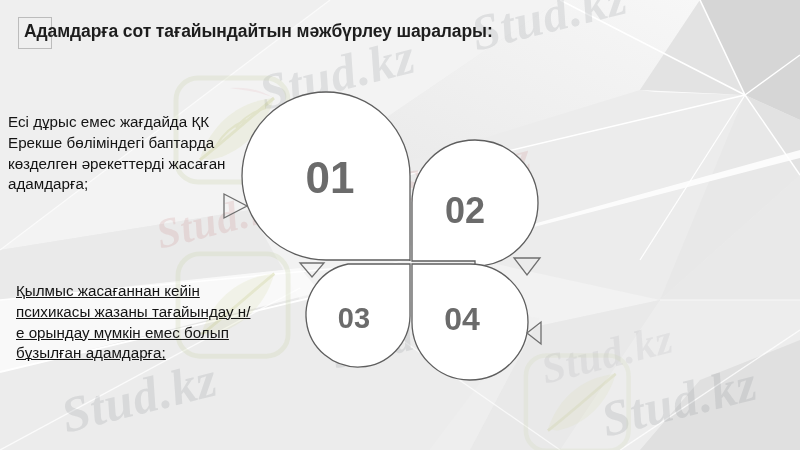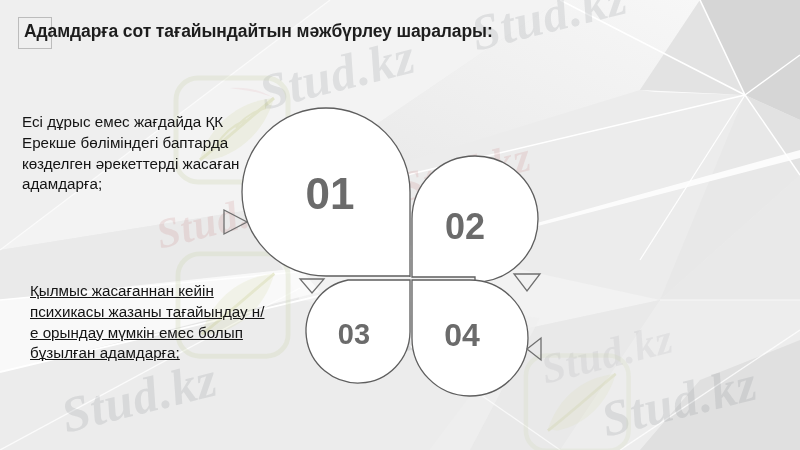--- a/index.html
+++ b/index.html
@@ -59,31 +59,30 @@
     white-space: nowrap;
   }
 
   
   .side-text {
     position: absolute;
     font-size: 15.2px;
     line-height: 1.37;
     color: #141414;
     font-weight: 400;
-    margin-left: 14px;
   }
   #text-01 { left: 8px;   top: 112px; width: 236px; }
   #text-03 { left: 16px;  top: 281px; width: 242px; text-decoration: underline; }
   #text-02 { left: 534px; top: 111px; width: 258px; }
   #text-04 { left: 540px; top: 293px; width: 256px; }
 
   
   #cluster {
     position: absolute;
-    left: 222px; top: 104px;
+    left: 222px; top: 88px;
     width: 330px; height: 292px;
   }
   #cluster svg { display: block; overflow: visible; }
   .petal-num {
     font-family: "Liberation Sans", sans-serif;
     font-weight: 700;
     fill: #6b6b6b;
   }
 </style>
 </head>

